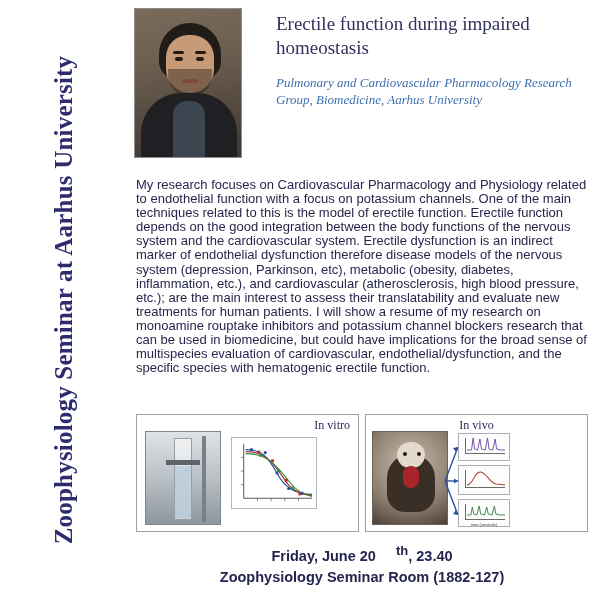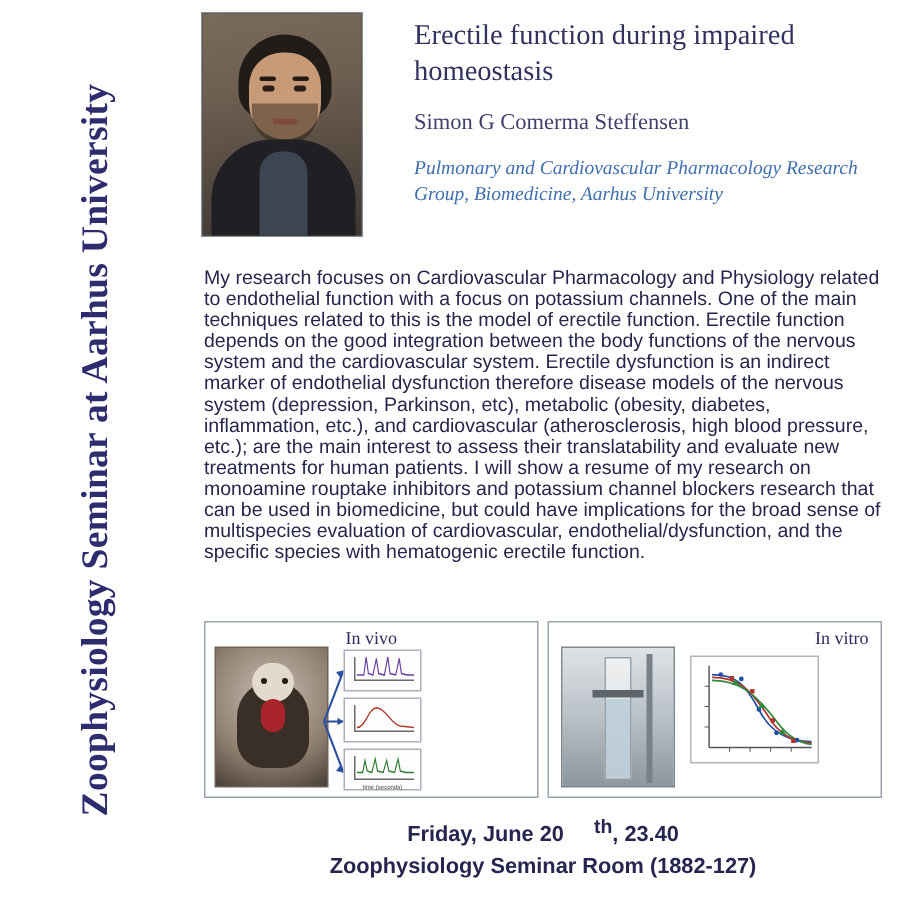--- a/index.html
+++ b/index.html
@@ -297,31 +297,82 @@
       <div class="eye-l"></div>
       <div class="eye-r"></div>
       <div class="beard"></div>
       <div class="mouth"></div>
       <div class="body"></div>
       <div class="shirt"></div>
     </div>
 
     <div id="titles">
       <h1 class="talk-title">Erectile function during impaired homeostasis</h1>
-      <div class="speaker">Simon G Comerma Steffensen</div>
       <div class="affiliation">Pulmonary and Cardiovascular Pharmacology Research Group, Biomedicine, Aarhus University</div>
     </div>
 
   </div>
 
   <div id="abstract">
     <p>My research focuses on Cardiovascular Pharmacology and Physiology related to endothelial function with a focus on potassium channels. One of the main techniques related to this is the model of erectile function. Erectile function depends on the good integration between the body functions of the nervous system and the cardiovascular system. Erectile dysfunction is an indirect marker of endothelial dysfunction therefore disease models of the nervous system (depression, Parkinson, etc), metabolic (obesity, diabetes, inflammation, etc.), and cardiovascular (atherosclerosis, high blood pressure, etc.); are the main interest to assess their translatability and evaluate new treatments for human patients. I will show a resume of my research on monoamine rouptake inhibitors and potassium channel blockers research that can be used in biomedicine, but could have implications for the broad sense of multispecies evaluation of cardiovascular, endothelial/dysfunction, and the specific species with hematogenic erectile function.</p>
   </div>
 
   <div id="figures">
+
+    <div class="fig-panel">
+      <div class="fig-label right-label">In vitro</div>
+
+      <div class="organ-photo">
+        <div class="tube"></div>
+        <div class="liquid"></div>
+        <div class="clamp"></div>
+        <div class="rod"></div>
+      </div>
+
+      <div class="dose-plot">
+        <svg viewBox="0 0 86 72" preserveAspectRatio="none">
+
+          <line x1="12" y1="62" x2="82" y2="62" stroke="#555" stroke-width="1"></line>
+          <line x1="12" y1="6" x2="12" y2="62" stroke="#555" stroke-width="1"></line>
+
+          <g stroke="#555" stroke-width="0.7">
+            <line x1="26" y1="62" x2="26" y2="65"></line>
+            <line x1="40" y1="62" x2="40" y2="65"></line>
+            <line x1="54" y1="62" x2="54" y2="65"></line>
+            <line x1="68" y1="62" x2="68" y2="65"></line>
+            <line x1="9" y1="48" x2="12" y2="48"></line>
+            <line x1="9" y1="34" x2="12" y2="34"></line>
+            <line x1="9" y1="20" x2="12" y2="20"></line>
+          </g>
+
+          <path d="M14 12 C30 12 36 18 46 36 C54 52 66 58 82 58" fill="none" stroke="#1f4fa8" stroke-width="1.2"></path>
+          <path d="M14 14 C32 14 40 22 52 40 C60 54 70 58 82 59" fill="none" stroke="#b0332c" stroke-width="1.2"></path>
+          <path d="M14 16 C34 16 44 26 58 44 C66 55 74 59 82 60" fill="none" stroke="#2e8b3a" stroke-width="1.2"></path>
+
+          <g fill="#1f4fa8">
+            <circle cx="20" cy="12" r="1.6"></circle>
+              <circle cx="34" cy="15" r="1.6"></circle>
+            <circle cx="46" cy="36" r="1.6"></circle>
+              <circle cx="58" cy="52" r="1.6"></circle>
+              <circle cx="72" cy="57" r="1.6"></circle>
+          </g>
+          <g fill="#b0332c">
+            <rect x="26" y="13" width="3" height="3"></rect>
+              <rect x="40" y="22" width="3" height="3"></rect>
+            <rect x="54" y="42" width="3" height="3"></rect>
+              <rect x="68" y="56" width="3" height="3"></rect>
+          </g>
+          <g fill="#2e8b3a">
+            <polygon points="30,15 32.5,19 27.5,19"></polygon>
+              <polygon points="48,31 50.5,35 45.5,35"></polygon>
+            <polygon points="62,49 64.5,53 59.5,53"></polygon>
+          </g>
+        </svg>
+      </div>
+    </div>
 
     <div class="fig-panel">
       <div class="fig-label">In vivo</div>
 
       <div class="rat-photo">
         <div class="rat-body"></div>
         <div class="rat-head"></div>
         <div class="rat-eye-l"></div>
         <div class="rat-eye-r"></div>
         <div class="red"></div>
@@ -367,72 +418,20 @@
         <div class="axis-h"></div>
         <div class="sig">
           <svg viewBox="0 0 50 18" preserveAspectRatio="none">
             <path d="M0 14 L5 14 L7 6 L9 13 L13 14 L16 5 L18 13 L23 14 L26 6 L28 13 L33 14 L36 5 L38 13 L43 14 L50 14" fill="none" stroke="#2e7d32" stroke-width="1"></path>
           </svg>
         </div>
         <div class="mini-caption">time (seconds)</div>
       </div>
     </div>
 
-    <div class="fig-panel">
-      <div class="fig-label right-label">In vitro</div>
-
-      <div class="organ-photo">
-        <div class="tube"></div>
-        <div class="liquid"></div>
-        <div class="clamp"></div>
-        <div class="rod"></div>
-      </div>
-
-      <div class="dose-plot">
-        <svg viewBox="0 0 86 72" preserveAspectRatio="none">
-
-          <line x1="12" y1="62" x2="82" y2="62" stroke="#555" stroke-width="1"></line>
-          <line x1="12" y1="6" x2="12" y2="62" stroke="#555" stroke-width="1"></line>
-
-          <g stroke="#555" stroke-width="0.7">
-            <line x1="26" y1="62" x2="26" y2="65"></line>
-            <line x1="40" y1="62" x2="40" y2="65"></line>
-            <line x1="54" y1="62" x2="54" y2="65"></line>
-            <line x1="68" y1="62" x2="68" y2="65"></line>
-            <line x1="9" y1="48" x2="12" y2="48"></line>
-            <line x1="9" y1="34" x2="12" y2="34"></line>
-            <line x1="9" y1="20" x2="12" y2="20"></line>
-          </g>
-
-          <path d="M14 12 C30 12 36 18 46 36 C54 52 66 58 82 58" fill="none" stroke="#1f4fa8" stroke-width="1.2"></path>
-          <path d="M14 14 C32 14 40 22 52 40 C60 54 70 58 82 59" fill="none" stroke="#b0332c" stroke-width="1.2"></path>
-          <path d="M14 16 C34 16 44 26 58 44 C66 55 74 59 82 60" fill="none" stroke="#2e8b3a" stroke-width="1.2"></path>
-
-          <g fill="#1f4fa8">
-            <circle cx="20" cy="12" r="1.6"></circle>
-              <circle cx="34" cy="15" r="1.6"></circle>
-            <circle cx="46" cy="36" r="1.6"></circle>
-              <circle cx="58" cy="52" r="1.6"></circle>
-              <circle cx="72" cy="57" r="1.6"></circle>
-          </g>
-          <g fill="#b0332c">
-            <rect x="26" y="13" width="3" height="3"></rect>
-              <rect x="40" y="22" width="3" height="3"></rect>
-            <rect x="54" y="42" width="3" height="3"></rect>
-              <rect x="68" y="56" width="3" height="3"></rect>
-          </g>
-          <g fill="#2e8b3a">
-            <polygon points="30,15 32.5,19 27.5,19"></polygon>
-              <polygon points="48,31 50.5,35 45.5,35"></polygon>
-            <polygon points="62,49 64.5,53 59.5,53"></polygon>
-          </g>
-        </svg>
-      </div>
-    </div>
-
   </div>
 
   <div id="footer">
     <div><span>Friday, June 20</span><sup>th</sup><span>, 23.40</span></div>
     <div>Zoophysiology Seminar Room (1882-127)</div>
   </div>
 
 </div>
 
 </body></html>

